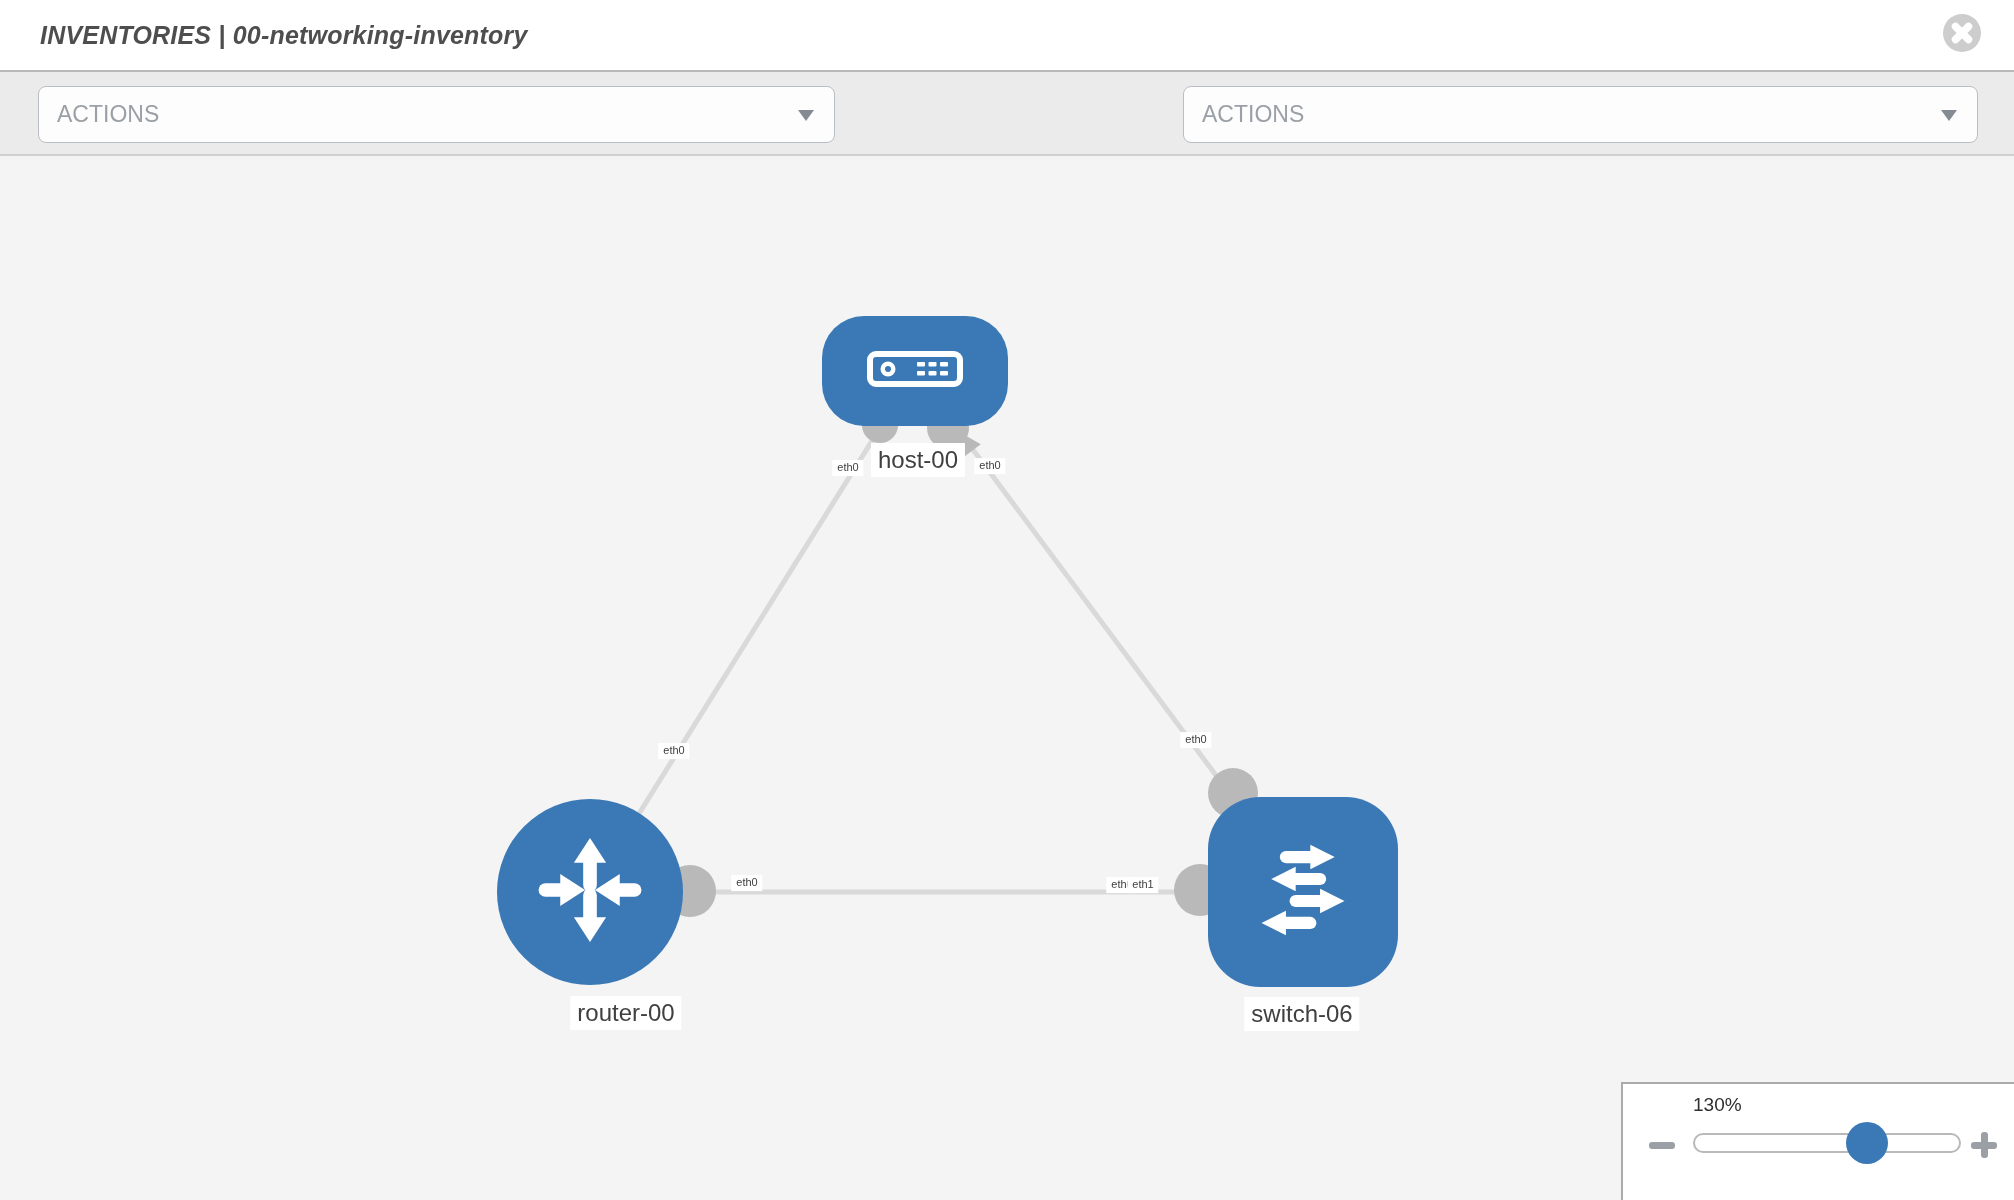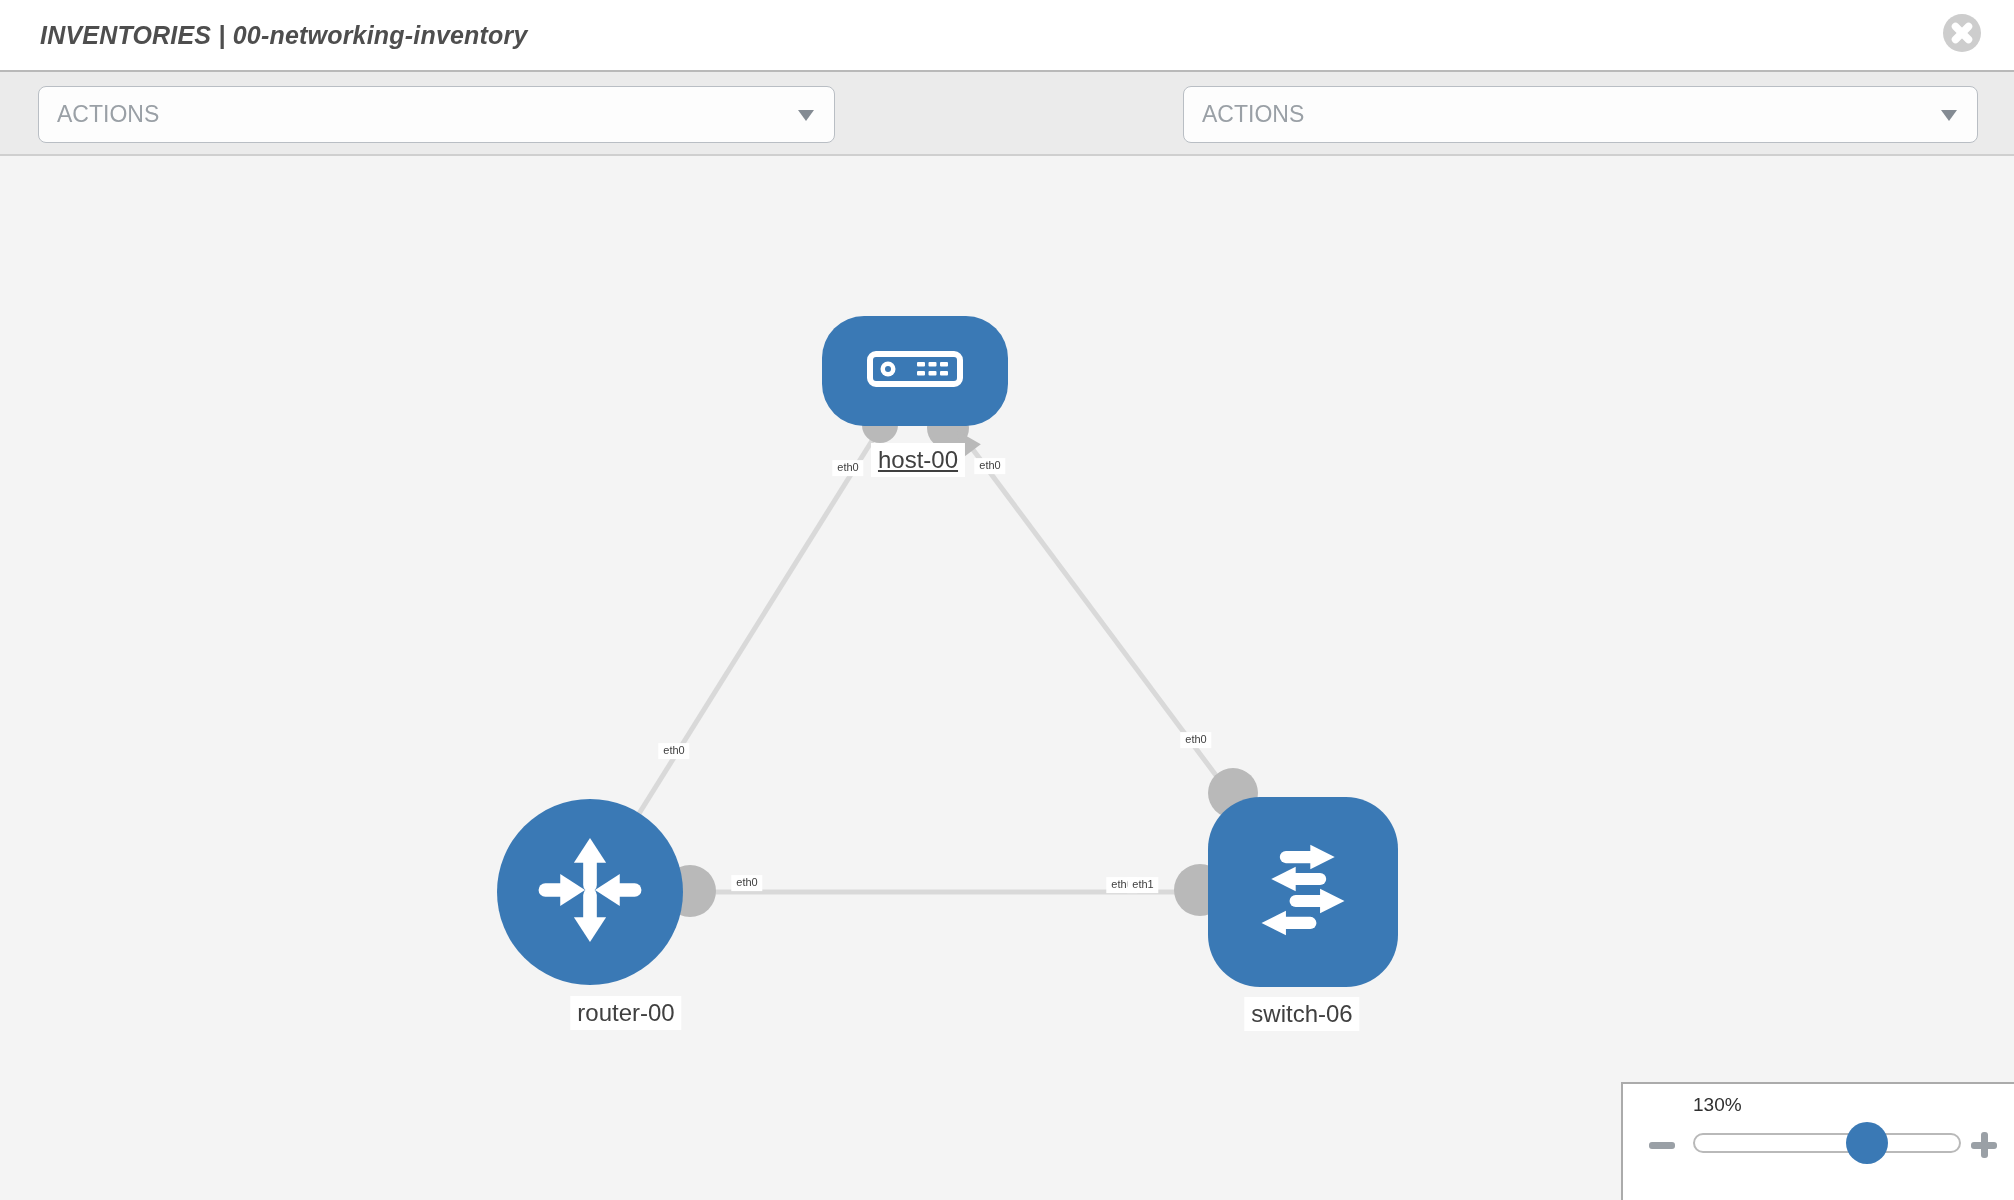--- a/index.html
+++ b/index.html
@@ -202,21 +202,21 @@
         <g fill="#ffffff">
           <polygon points="76,23 56,13 56,33"></polygon>
           <polygon points="24,41 44,31 44,51"></polygon>
           <polygon points="84,59 64,49 64,69"></polygon>
           <polygon points="16,77 36,67 36,87"></polygon>
         </g>
       </svg>
     </span>
   </div>
 
-  <div class="chip node-label" style="left:918px;top:304px;text-decoration:underline;">host-00</div>
+  <div class="chip node-label" style="left:918px;top:304px;">host-00</div>
   <div class="chip node-label" style="left:626px;top:857px;">router-00</div>
   <div class="chip node-label" style="left:1302px;top:858px;">switch-06</div>
 
   <div class="chip" style="left:848px;top:312px;">eth0</div>
   <div class="chip" style="left:990px;top:310px;">eth0</div>
   <div class="chip" style="left:674px;top:595px;">eth0</div>
   <div class="chip" style="left:1196px;top:584px;">eth0</div>
   <div class="chip" style="left:747px;top:727px;">eth0</div>
   <div class="chip" style="left:1122px;top:729px;">eth0</div>
   <div class="chip" style="left:1143px;top:729px;text-align:right;">eth1</div>

